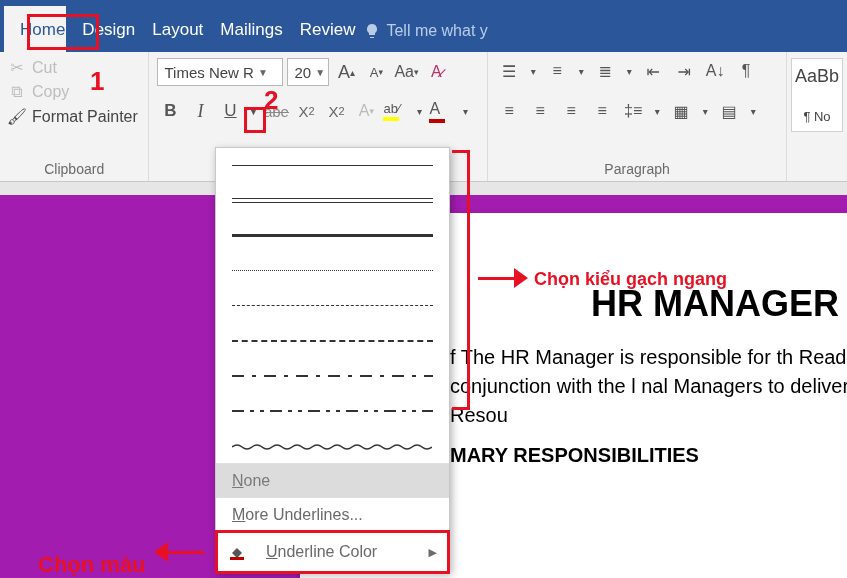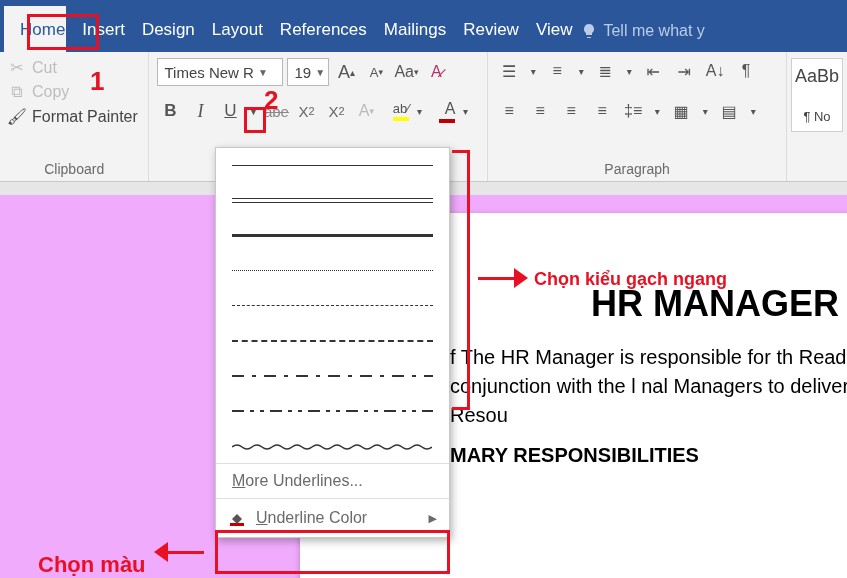--- a/index.html
+++ b/index.html
@@ -33,78 +33,75 @@
   .ribbtn.small { font-size: 13px; }
   .font-bottom { display: flex; align-items: center; gap: 4px; margin-top: 6px; }
   .bld { font-weight: bold; font-size: 17px; color: #555; }
   .ital { font-style: italic; font-family: "Times New Roman"; font-size: 18px; color: #555; }
   .ul { text-decoration: underline; font-size: 17px; color: #555; }
   .dropbtn { width: 12px; height: 26px; display: inline-flex; align-items: center; justify-content: center; font-size: 10px; color: #555; }
   .strike { text-decoration: line-through; font-size: 15px; color: #888; }
   .sub, .sup { font-size: 15px; color: #666; }
   .highlight-bar { width: 16px; height: 4px; background: #ffff00; }
   .fontcolor-bar { width: 16px; height: 4px; background: #c00000; }
-  .stackbtn { display: inline-flex; flex-direction: column; align-items: flex-end; gap: 1px; }
+  .stackbtn { display: inline-flex; flex-direction: column; align-items: flex-start; gap: 1px; }
 
   
   .para-top, .para-bottom { display: flex; align-items: center; gap: 5px; }
   .para-bottom { margin-top: 8px; }
 
   
   .stylebox { background: #fff; border: 1px solid #d0d0d0; width: 52px; height: 74px; display: flex; flex-direction: column; justify-content: center; align-items: center; font-size: 18px; color: #444; }
 
   
-  .doc-area { position: absolute; left: 0; right: 0; top: 195px; bottom: 0; background: #f0abfc; padding-left: 28px; }
+  .doc-area { position: absolute; left: 0; right: 0; top: 195px; bottom: 0; background: #a21caf; padding-left: 28px; }
   .page { position: absolute; left: 300px; top: 18px; width: 700px; background: #fff; height: 400px; box-shadow: 0 2px 6px rgba(0,0,0,.25); padding: 70px 20px 20px 150px; font-family: "Times New Roman", serif; }
   .title { font-size: 36px; font-weight: bold; text-align: center; margin-bottom: 18px; }
   .body { font-size: 20px; line-height: 1.45; }
   .sect { font-size: 20px; font-weight: bold; margin-top: 14px; }
 
   
   .ul-menu { position: absolute; left: 215px; top: 147px; width: 235px; background: #fff; border: 1px solid #c8c8c8; box-shadow: 2px 3px 8px rgba(0,0,0,.3); z-index: 50; }
   .ul-style { height: 35px; display: flex; align-items: center; padding: 0 16px; }
   .ul-line { width: 100%; border-top: 1.5px solid #333; }
   .ul-dbl { width: 100%; height: 5px; border-top: 1.5px solid #333; border-bottom: 1.5px solid #333; }
   .ul-thick { border-top-width: 3px; }
   .ul-dotted { border-top-style: dotted; }
   .ul-dashed { border-top-style: dashed; }
   .ul-dashedwide { border-top-style: dashed; border-top-width: 2px; }
   .ul-dashdot { height:0; background-image: repeating-linear-gradient(to right,#333 0 12px,transparent 12px 20px,#333 20px 24px,transparent 24px 32px); height:2px; border:none; }
   .ul-dashdotdot { background-image: repeating-linear-gradient(to right,#333 0 12px,transparent 12px 18px,#333 18px 22px,transparent 22px 28px,#333 28px 32px,transparent 32px 38px); height:2px; border:none; }
   .ul-wavy svg { width:100%; height:8px; }
   .ul-sep { border-top: 1px solid #e0e0e0; }
   .ul-text { padding: 8px 16px; color: #6a6a6a; font-size: 16px; }
   .ul-none { background: #dcdcdc; color: #7a7a7a; }
-  .ul-color { display: flex; align-items: center; gap: 10px; padding: 10px 12px; color: #6a6a6a; font-size: 16px; }
+  .ul-color { display: flex; align-items: center; gap: 20px; padding: 10px 12px; color: #6a6a6a; font-size: 16px; }
   .ul-color .arrow { margin-left: auto; font-size: 11px; }
 
   
   .redbox { position: absolute; border: 3px solid #e81123; z-index: 100; pointer-events: none; }
   .anno { position: absolute; color: #e81123; font-weight: bold; font-size: 22px; z-index: 100; }
   .anno.big { font-size: 26px; }
   .arrow-right { position: absolute; display: flex; align-items: center; z-index: 90; }
   .arrow-right .shaft { width: 36px; height: 0; border-top: 3px solid #e81123; }
   .arrow-right .head { width: 0; height: 0; border-left: 14px solid #e81123; border-top: 10px solid transparent; border-bottom: 10px solid transparent; }
   .arrow-left { position: absolute; display: flex; align-items: center; z-index: 90; }
   .arrow-left .head { width: 0; height: 0; border-right: 14px solid #e81123; border-top: 10px solid transparent; border-bottom: 10px solid transparent; }
   .arrow-left .shaft { width: 36px; height: 0; border-top: 3px solid #e81123; }
   .bracket { position: absolute; border: 3px solid #e81123; border-left: none; z-index: 90; }
 </style>
 </head>
 <body>
 
 <div class="tabs">
   <div class="tab active">Home</div>
-  <div class="tab">Insert</div>
   <div class="tab">Design</div>
   <div class="tab">Layout</div>
-  <div class="tab">References</div>
   <div class="tab">Mailings</div>
   <div class="tab">Review</div>
-  <div class="tab">View</div>
   <div class="tellme">
     <svg width="16" height="16" viewBox="0 0 16 16">
         <path fill="#b9cde8" d="M8 1a5 5 0 00-3 9v2h6v-2a5 5 0 00-3-9zM6 14h4v1H6z"></path>
       </svg>
     <span>Tell me what y</span>
   </div>
 </div>
 
 <div class="ribbon">
 
@@ -127,21 +124,21 @@
   </div>
 
   <div class="group" style="width:340px">
     <div class="group-body">
       <div class="font-top">
         <div class="combo fname">
           <span>Times New R</span>
           <span class="drop">▼</span>
         </div>
         <div class="combo fsize">
-          <span>19</span>
+          <span>20</span>
           <span class="drop">▼</span>
         </div>
         <div class="ribbtn" style="font-size:18px">A<span style="font-size:10px;vertical-align:super">▴</span></div>
         <div class="ribbtn small">A<span style="font-size:9px;vertical-align:super">▾</span></div>
         <div class="ribbtn">Aa<span style="font-size:9px">▾</span></div>
         <div class="ribbtn" style="color:#b36">A̷</div>
       </div>
       <div class="font-bottom">
         <div class="ribbtn bld">B</div>
         <div class="ribbtn ital">I</div>
@@ -239,20 +236,23 @@
     </div>
   <div class="ul-style">
       <div class="ul-line ul-dashdotdot"></div>
     </div>
   <div class="ul-style">
     <div class="ul-wavy"><svg viewBox="0 0 200 8">
           <path d="M0 4 Q5 0 10 4 T20 4 T30 4 T40 4 T50 4 T60 4 T70 4 T80 4 T90 4 T100 4 T110 4 T120 4 T130 4 T140 4 T150 4 T160 4 T170 4 T180 4 T190 4 T200 4" fill="none" stroke="#333" stroke-width="1.5"></path>
         </svg></div>
   </div>
   <div class="ul-sep"></div>
+  <div class="ul-text ul-none">
+    <span style="text-decoration:underline">N</span><span>one</span>
+  </div>
   <div class="ul-text">
     <span style="text-decoration:underline">M</span><span>ore Underlines...</span>
   </div>
   <div class="ul-sep"></div>
   <div class="ul-color">
     <svg width="18" height="18" viewBox="0 0 18 18">
         <path fill="#555" d="M4 10l5-5 5 5-5 5z"></path>
         <rect x="2" y="14" width="14" height="3" fill="#c00000"></rect>
       </svg>
     <span><span style="text-decoration:underline">U</span>nderline Color</span>

